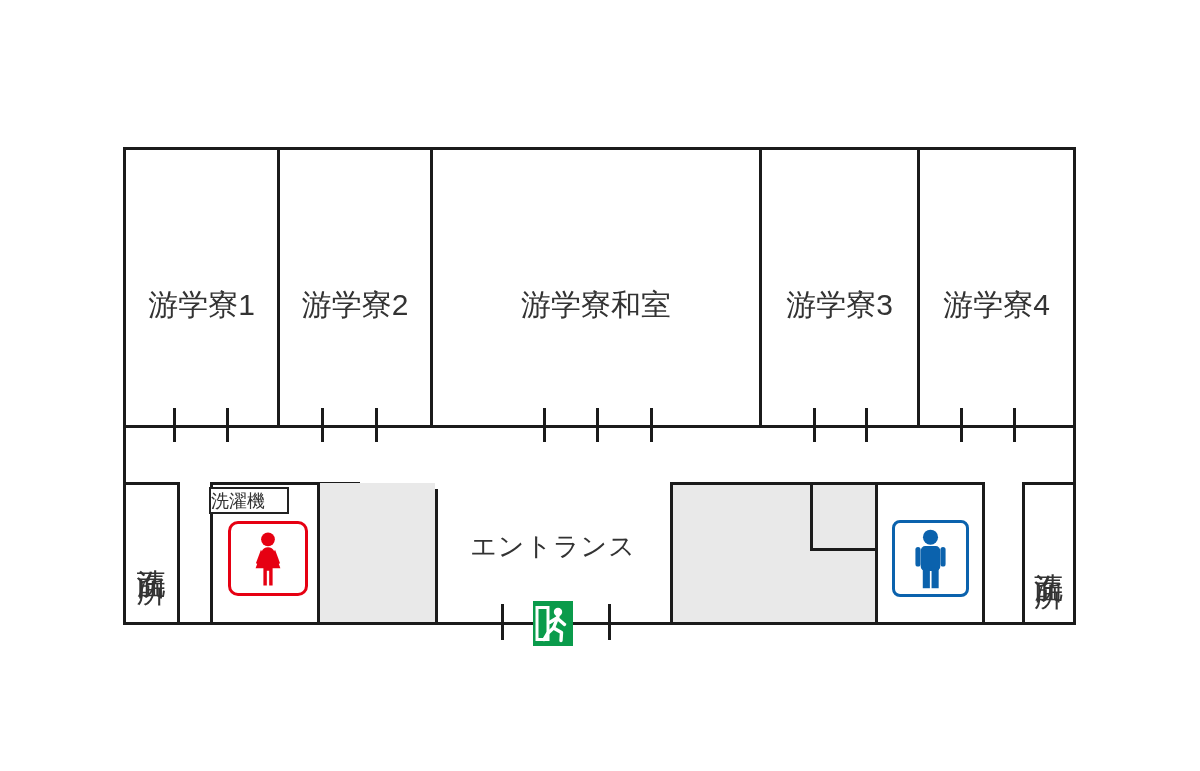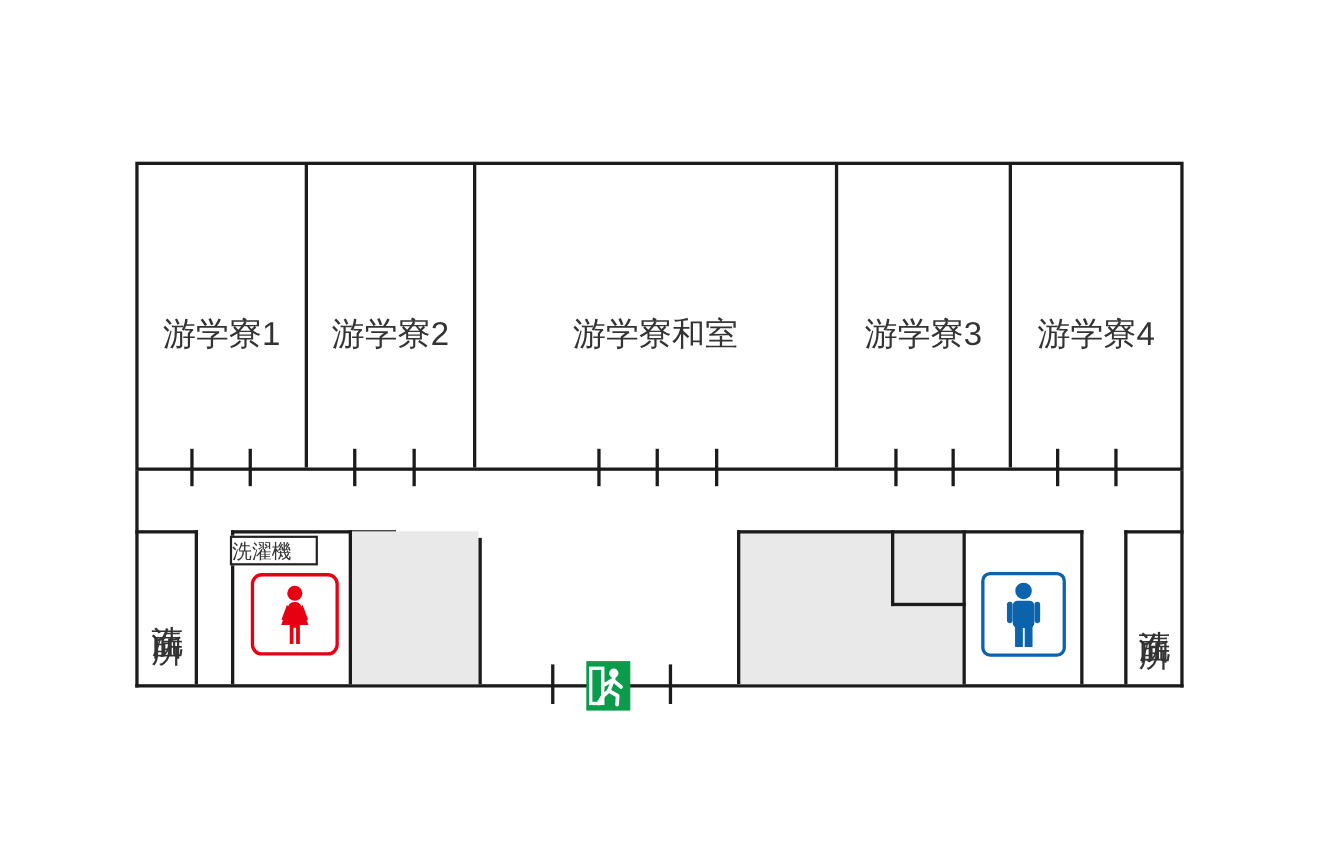--- a/index.html
+++ b/index.html
@@ -121,20 +121,21 @@
         <path d="M37,20.5 C33.6,20.5 31,22 29.6,25.3 L22.2,45.5 L31.5,45.5 L31.5,66 L35.6,66 L35.6,48.5 L38.4,48.5 L38.4,66 L42.5,66 L42.5,45.5 L51.8,45.5 L44.4,25.3 C43,22 40.4,20.5 37,20.5 Z"></path>
         <path d="M28.6,23.4 L22.6,39.5 L25.4,40.8 L30.8,27.2 Z"></path>
         <path d="M45.4,23.4 L51.4,39.5 L48.6,40.8 L43.2,27.2 Z"></path>
       </g>
     </svg>
   </div>
 
   <div class="grayzone" style="left:320px;top:483px;width:115px;height:139px"></div>
   <div class="wall" style="left:435px;top:489px;width:3px;height:133px"></div>
 
+  <div class="entrance-label">エントランス</div>
   <div class="tick bottom" style="left:501px"></div>
   <div class="tick bottom" style="left:608px"></div>
   <div class="exit-sign">
     <svg width="40" height="45" viewBox="0 0 40 45">
       <rect x="4" y="6.5" width="11" height="32" fill="none" stroke="#ffffff" stroke-width="3"></rect>
       <circle cx="25" cy="11" r="4.2" fill="#ffffff"></circle>
       <g fill="none" stroke="#ffffff" stroke-width="3.4" stroke-linecap="round" stroke-linejoin="round">
         <path d="M25,15.5 L20.5,27"></path>
         <path d="M24.5,17.5 L31.5,23.5"></path>
         <path d="M24,17 L16.5,21.5"></path>

